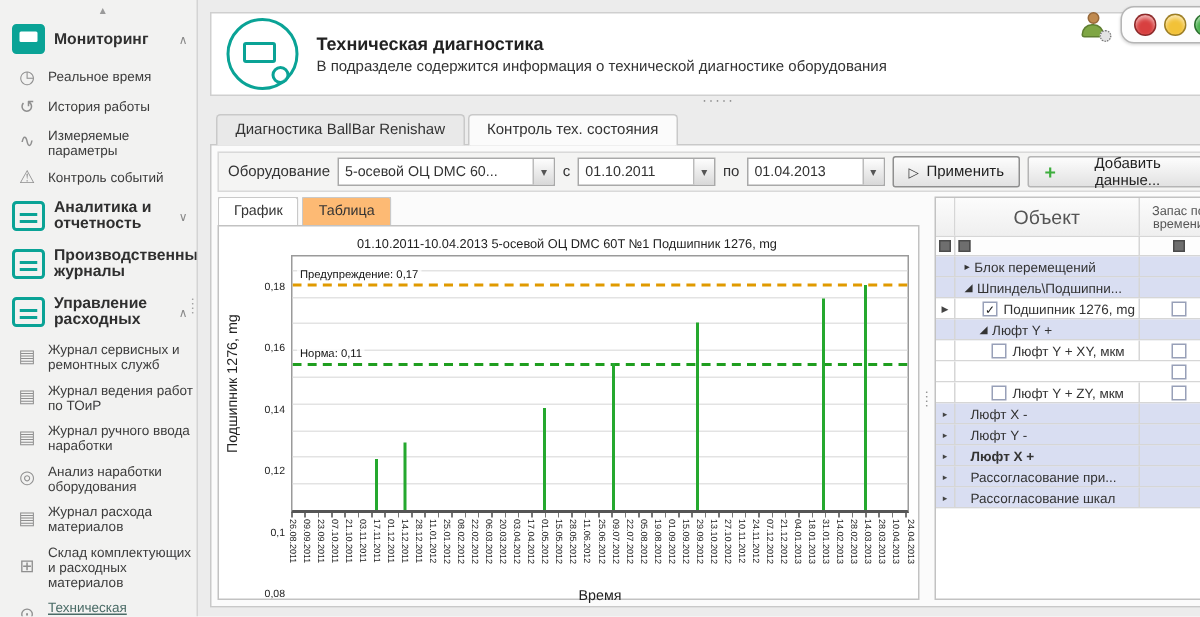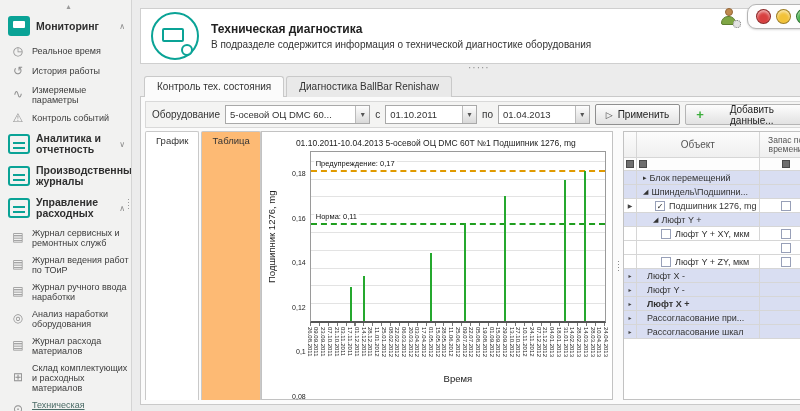--- a/index.html
+++ b/index.html
@@ -58,21 +58,21 @@
   .combo.equip { width:152px; }
   .combo.date { width:96px; }
   .btn { display:flex; align-items:center; gap:5px; height:21px; padding:0 10px; font-size:10px; color:#222; background:linear-gradient(#fdfdfd,#e2e2e2); border:1px solid #8f8f8f; border-radius:2px; cursor:pointer; }
   .btn .play { color:#444; font-size:9px; }
   .btn.add { margin-left:auto; border-color:#b5b5b5; }
   .btn.add .plus { color:#3dae3d; font-weight:bold; font-size:13px; line-height:10px; }
 
   .workspace { display:flex; flex:1; margin-top:3px; min-height:0; }
 
   
-  .chart-area { width:468px; flex:none; display:flex; }
+  .chart-area { width:468px; flex:none; display:flex; flex-direction:column; }
   .subtabs { display:flex; gap:2px; flex:none; }
   .subtab { padding:3px 10px 4px; font-size:9.5px; background:#fdba74; border:1px solid #c9c9c9; border-bottom:none; border-radius:2px 2px 0 0; cursor:pointer; }
   .subtab.active { background:#fff; }
   .chart-card { flex:1; background:#fff; border:1px solid #c2c2c2; padding:4px 6px 2px 4px; display:flex; flex-direction:column; min-height:0; }
   .c-title { text-align:center; font-size:8.5px; color:#222; flex:none; padding:2px 0 3px; }
   .c-body { display:flex; flex:1; min-height:0; }
   .c-yaxis { width:44px; flex:none; position:relative; }
   .c-ylabel { position:absolute; left:0; top:0; height:172px; writing-mode:vertical-rl; transform:rotate(180deg); text-align:center; font-size:9.5px; color:#222; }
   .c-ytick { position:absolute; right:4px; font-size:7px; color:#222; }
   .c-right { flex:1; display:flex; flex-direction:column; min-width:0; }
@@ -88,21 +88,21 @@
 
   .vgrip { width:10px; flex:none; display:flex; align-items:center; justify-content:center; color:#8a8a8a; font-size:9px; writing-mode:vertical-rl; line-height:5px; cursor:col-resize; }
 
   
   .table-area { flex:1; background:#fff; border:1px solid #c2c2c2; align-self:stretch; overflow:hidden; display:flex; flex-direction:column; }
   .trow { display:flex; align-items:stretch; border-bottom:1px solid #d6d6d6; flex:none; }
   .tcell { border-right:1px solid #d6d6d6; display:flex; align-items:center; }
   .c-marker { width:13px; flex:none; justify-content:center; font-size:6px; color:#444; }
   .c-object { flex:1; min-width:0; padding:0 2px; font-size:9px; white-space:nowrap; overflow:hidden; }
   .c-reserve { width:52px; flex:none; justify-content:center; border-right:none; }
-  .thead .tcell { justify-content:center; text-align:center; font-size:10px; color:#555; background:linear-gradient(#fcfcfc,#efefef); }
+  .thead .tcell { justify-content:center; text-align:center; font-size:13px; color:#555; background:linear-gradient(#fcfcfc,#efefef); }
   .thead { height:26px; }
   .tfilter { height:13px; background:#fdfdfd; }
   .fbox { width:8px; height:8px; background:#6e6e6e; border:1px solid #4a4a4a; }
   .drow { height:14px; background:#fff; cursor:pointer; }
   .drow.group { background:var(--lavender); }
   .exp { flex:none; font-size:7px; color:#333; margin-right:3px; }
   .cbx { flex:none; width:10px; height:10px; border:1px solid #98a0b8; background:#fff; margin-right:4px; font-size:8px; line-height:9px; text-align:center; color:#222; }
   .tbl-rest { flex:none; height:24px; background:#fff; }
 </style>
 </head>
@@ -203,22 +203,22 @@
       </span>
       <div class="hdr-text">
         <h1>Техническая диагностика</h1>
         <p>В подразделе содержится информация о технической диагностике оборудования</p>
       </div>
     </section>
 
     <div class="hgrip">·····</div>
 
     <nav class="tabs" id="main-tabs">
+        <div class="tab">Диагностика BallBar Renishaw</div>
         <div class="tab active">Контроль тех. состояния</div>
-        <div class="tab">Диагностика BallBar Renishaw</div>
       </nav>
 
     <div class="content">
 
       <div class="filterbar">
         <span class="flabel">Оборудование</span>
         <span class="combo equip">
           <span class="val">5-осевой ОЦ DMC 60...</span>
           <span class="dd">▾</span>
         </span>

